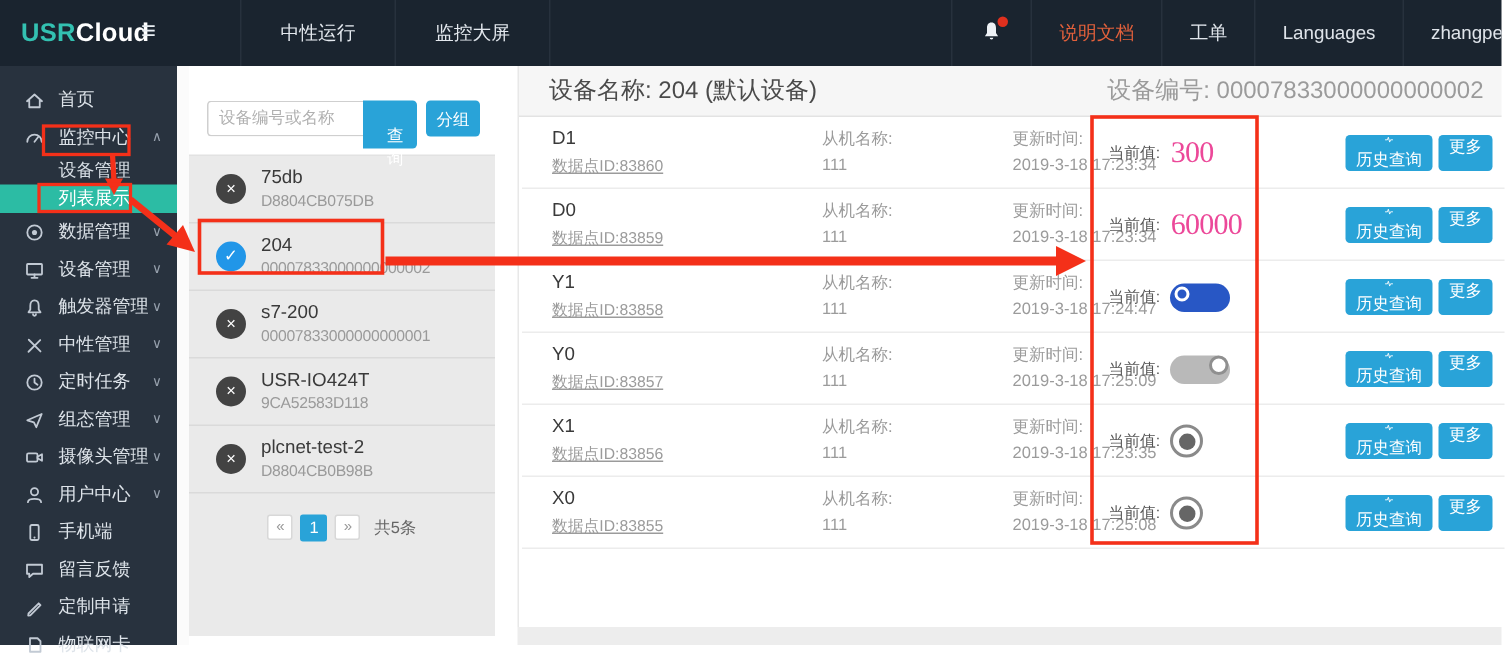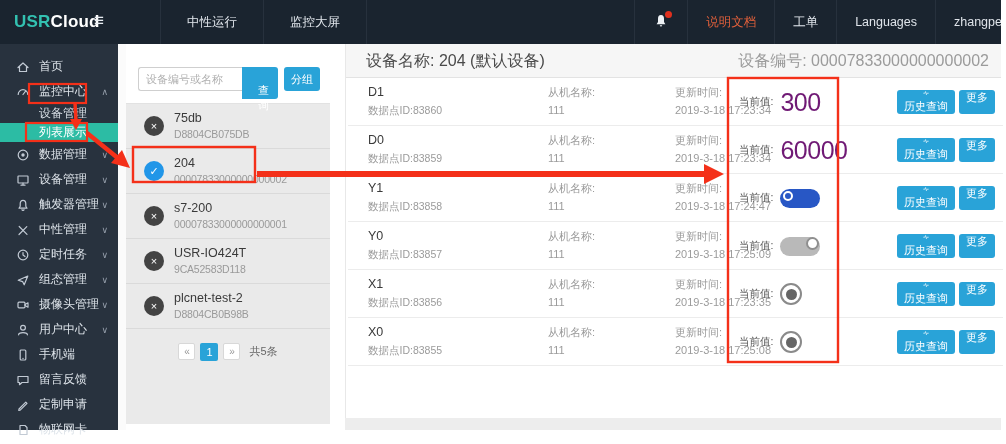--- a/index.html
+++ b/index.html
@@ -53,29 +53,29 @@
   .pg-total{margin-left:4px;}
 
   
   .detail-panel{position:absolute;left:345px;top:44px;width:656px;height:374px;background:#fff;border-left:1px solid #e8e8e8;}
   .detail-header{position:absolute;left:0;top:0;width:100%;height:34px;background:#f6f6f6;border-bottom:1px solid #e3e3e3;font-size:16px;line-height:34px;}
   .dh-left{position:absolute;left:20px;color:#4a4a4a;}
   .dh-right{position:absolute;right:12px;color:#9b9b9b;}
   .d-rows{position:absolute;left:2px;top:34px;width:100%;}
   .d-row{position:relative;height:48px;border-bottom:1px solid #ececec;}
   .dp-name{position:absolute;left:20px;top:7px;font-size:12.5px;color:#3a3a3a;}
-  .dp-id{position:absolute;left:20px;top:26px;font-size:10.5px;color:#9b9b9b;}
+  .dp-id{position:absolute;left:20px;top:26px;font-size:10.5px;color:#9b9b9b;text-decoration:underline;}
   .c-col{position:absolute;top:0;}
   .c-slave{left:200px;}
   .c-time{left:327px;}
   .col-label{position:absolute;top:7px;font-size:11px;color:#9b9b9b;white-space:nowrap;}
   .col-value{position:absolute;top:26px;font-size:11px;color:#9b9b9b;white-space:nowrap;}
   .c-value{position:absolute;left:391px;top:0;height:48px;display:flex;align-items:center;justify-content:center;}
   .val-label{font-size:10.5px;color:#555;margin-right:7px;white-space:nowrap;}
-  .val-num{font-size:25px;color:#701a75;letter-spacing:-.5px;}
+  .val-num{font-size:20px;color:#ec4899;letter-spacing:-.5px;font-family:Liberation Serif, serif;}
   .c-actions{position:absolute;right:8px;top:12px;display:flex;gap:4px;}
   .btn{background:var(--button_cyan,#29a3d8);color:#fff;border:none;border-radius:3px;height:24px;font-size:11px;cursor:pointer;padding:0 7px;display:flex;align-items:center;gap:3px;flex-direction:column;}
   .btn svg{width:12px;height:12px;}
   .btn svg path{stroke:#fff;fill:none;stroke-width:1.4;stroke-linecap:round;stroke-linejoin:round;}
 
   .toggle{position:relative;width:40px;height:19px;border-radius:10px;cursor:pointer;}
   .toggle.on{background:var(--toggle_on,#2857c5);}
   .toggle.off{background:#b9b9b9;}
   .toggle .knob{position:absolute;border-radius:50%;}
   .toggle.on .knob{left:3px;top:2.5px;width:10px;height:10px;border:2.5px solid #fff;background:transparent;}

